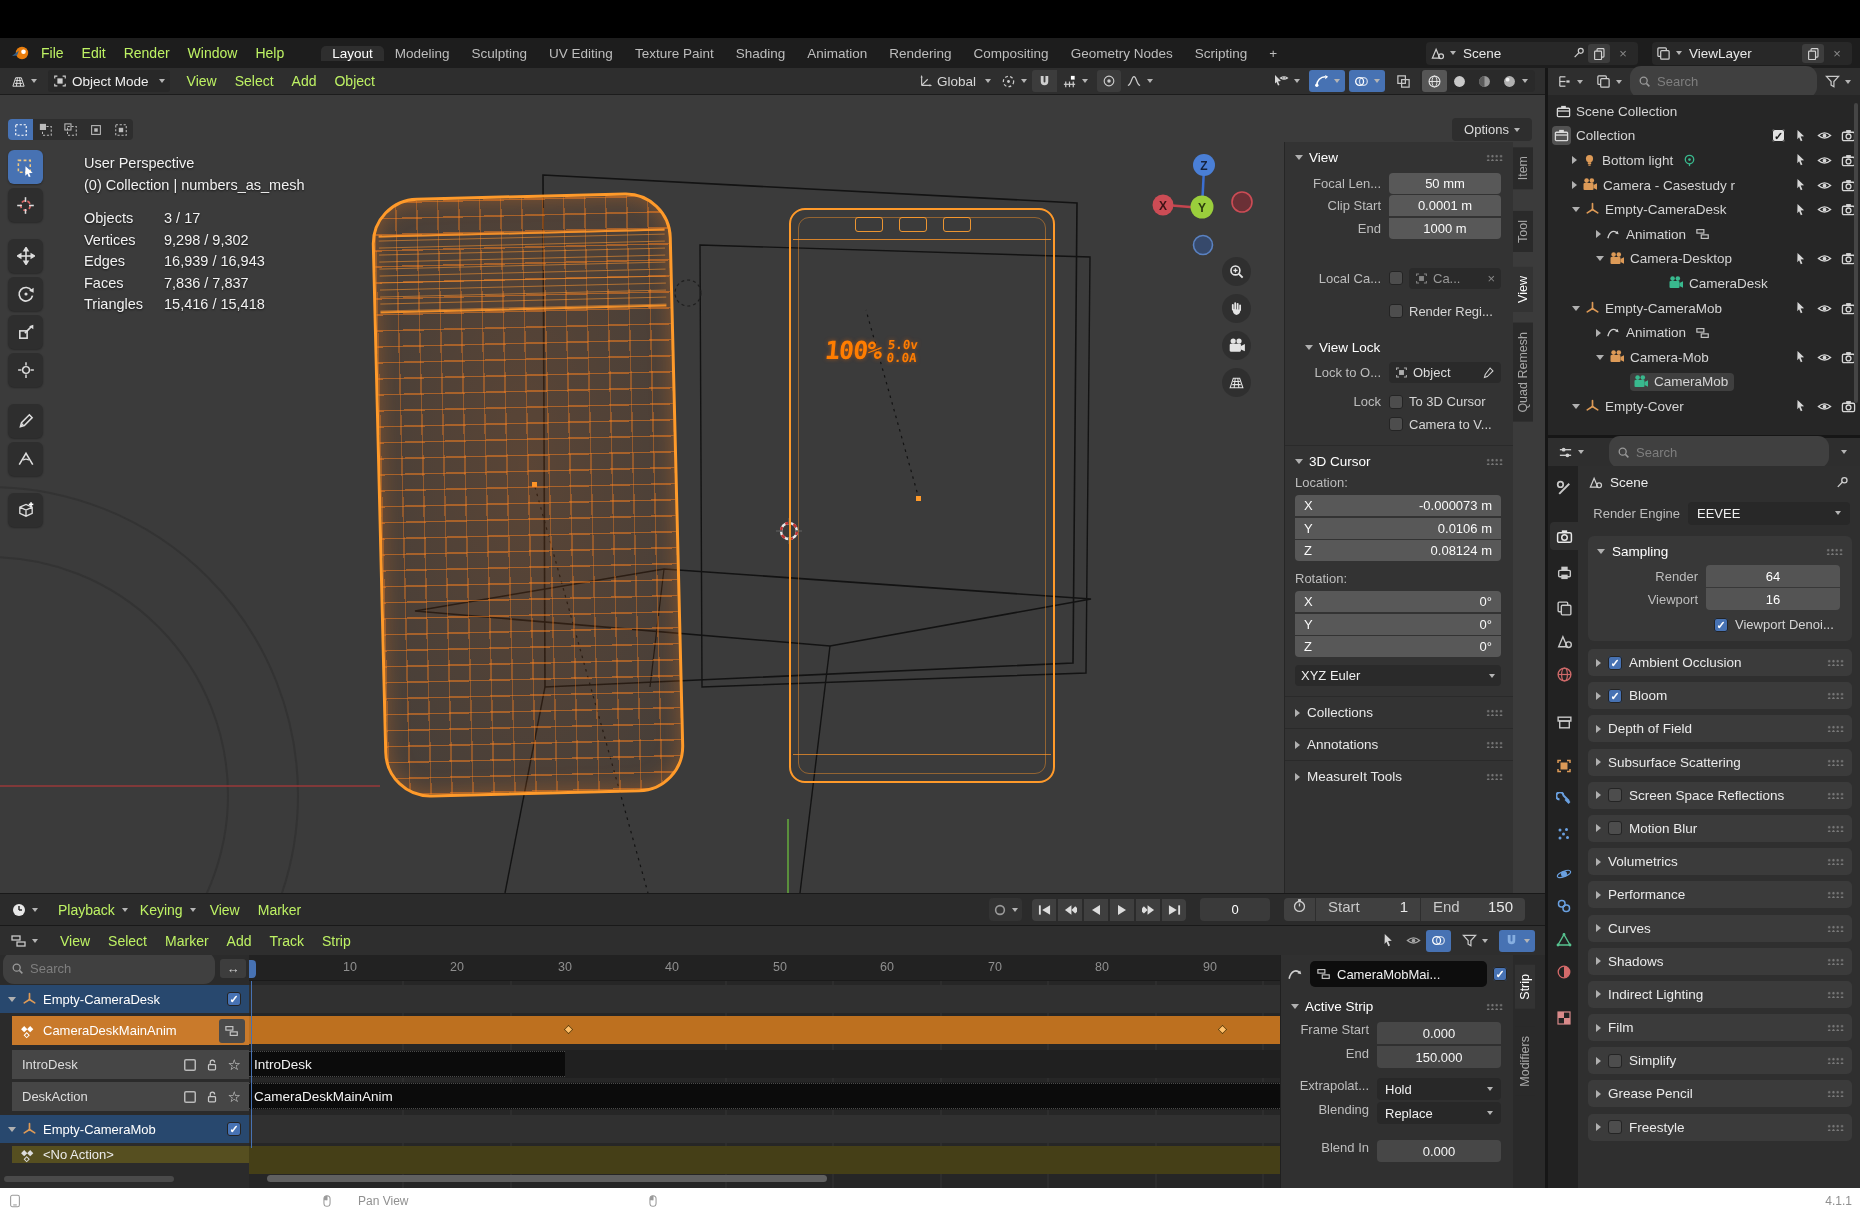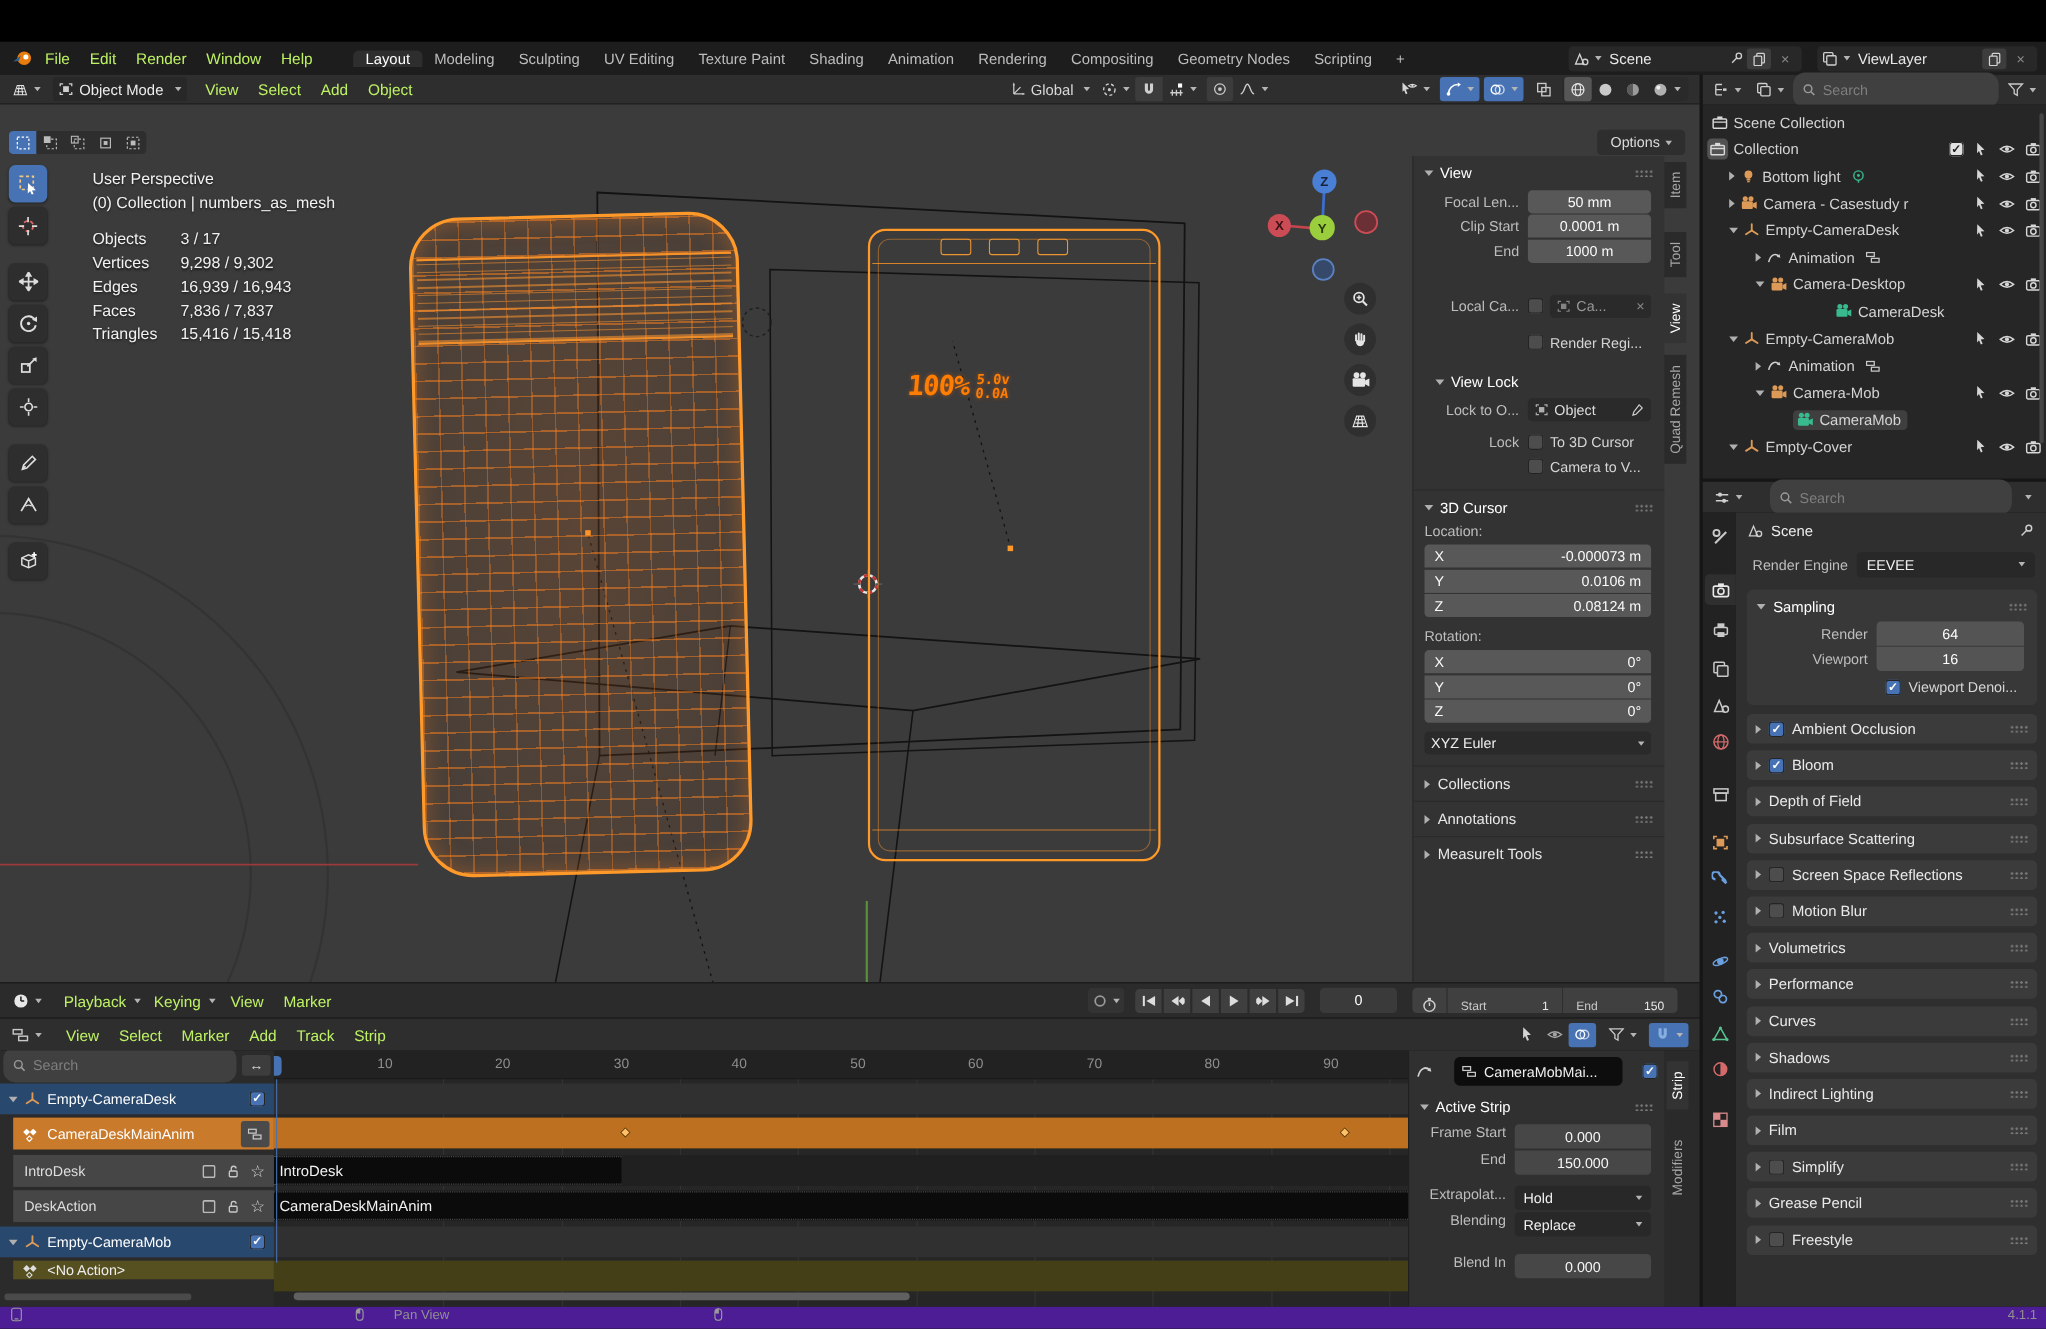--- a/index.html
+++ b/index.html
@@ -70,21 +70,21 @@
   .np-field{flex:1;background:#585858;border-radius:4px;height:21px;display:flex;align-items:center;justify-content:center;color:#fafafa;position:relative}
   .np-field.dark{background:#2a2a2a;color:#999;justify-content:flex-start;padding:0 6px;gap:5px}
   .np-xyz{flex:1;background:#585858;height:21px;display:flex;align-items:center;justify-content:space-between;padding:0 9px;color:#fafafa}
   .np-collapsed{display:flex;align-items:center;gap:7px;padding:8px 10px;border-top:1px solid #2a2a2a;color:#e8e8e8;font-size:13.5px}
   .vtab{position:absolute;writing-mode:vertical-rl;transform:rotate(180deg);font-size:12.5px;color:#a8a8a8;background:#2a2a2a;padding:9px 3px;border-radius:4px 0 0 4px /0 4px 4px 0}
   .vtab.active{background:#333;color:#fff}
   
   #timeline{left:0;top:893px;width:1545px;height:32px;background:#2b2b2b;border-top:1px solid #191919;display:flex;align-items:center}
   .tbtn{width:24px;height:22px;background:#3f3f3f;display:flex;align-items:center;justify-content:center}
   .framefield{width:70px;height:23px;background:#3a3a3a;border-radius:4px;display:flex;align-items:center;justify-content:center;color:#fff;font-size:13px}
-  .sefield{height:23px;background:#404040;display:flex;align-items:flex-end;color:#e8e8e8;font-size:11px}
+  .sefield{height:23px;background:#404040;display:flex;align-items:flex-start;color:#e8e8e8;font-size:15px}
   
   #nla-header{left:0;top:925px;width:1545px;height:30px;background:#2e2e2e;display:flex;align-items:center;border-top:1px solid #191919}
   #nla-body{left:0;top:955px;width:1545px;height:233px;background:#2a2a2a;overflow:hidden}
   #nla-list{position:absolute;left:0;top:0;width:249px;height:100%;background:#2b2b2b}
   #nla-lanes{position:absolute;left:249px;top:0;width:1031px;height:100%;background:#262626;
      background-image:repeating-linear-gradient(90deg, transparent 0 106.5px, #343434 106.5px 107.5px);background-position:47.5px 0}
   #nla-ruler{position:absolute;left:249px;top:0;width:1031px;height:26px;background:#222;border-bottom:1px solid #1a1a1a}
   .rnum{position:absolute;top:5px;width:34px;text-align:center;color:#8f8f8f;font-size:12.5px}
   .trow{position:absolute;left:0;right:0;height:28px;display:flex;align-items:center}
   .lane{position:absolute;left:0;width:1031px;height:28px}
@@ -105,21 +105,21 @@
   .searchpill input::placeholder{color:#7e7e7e}
   
   #props-header{left:1548px;top:438px;width:312px;height:28px;background:#2e2e2e;display:flex;align-items:center;padding:0 5px;gap:4px}
   #props-tabs{left:1548px;top:466px;width:30px;height:722px;background:#222}
   .ptab{position:absolute;left:2px;width:28px;height:28px;display:flex;align-items:center;justify-content:center;border-radius:4px 0 0 4px}
   .ptab.active{background:#2f2f2f}
   #props{left:1578px;top:466px;width:282px;height:722px;background:#2f2f2f;overflow:hidden;font-size:13px}
   .prop-panel{background:#3b3b3b;border-radius:5px;height:27px;margin:0 8px 6.2px 10px;display:flex;align-items:center;padding:0 8px;gap:7px;color:#eaeaea;font-size:13.5px}
   .pfield{background:#545454;height:22px;display:flex;align-items:center;justify-content:center;color:#fff}
   
-  #statusbar{left:0;top:1188px;width:1860px;height:20px;background:#4c1d95;display:flex;align-items:flex-start;color:#909090;font-size:12px;padding:0 8px;gap:24px}
+  #statusbar{left:0;top:1188px;width:1860px;height:20px;background:#ffffff;display:flex;align-items:flex-end;color:#909090;font-size:12px;padding:0 8px;gap:24px}
 </style>
 </head>
 <body>
 
 <svg width="0" height="0" style="position:absolute">
  <defs>
   <symbol id="i-pointer" viewBox="0 0 16 16">
         <polygon points="4,1 11.5,8.2 7.6,8.6 9.6,13.2 7.8,14 5.8,9.4 3.8,11.8" fill="#d6d6d6"></polygon>
       </symbol>
   <symbol id="i-eye" viewBox="0 0 16 16">
@@ -1107,21 +1107,21 @@
           <rect x="2" y="4" width="4.4" height="4.4" fill="#ddd" transform="rotate(45 4.2 6.2)"></rect>
           <rect x="8" y="4" width="4.4" height="4.4" fill="#ddd" transform="rotate(45 10.2 6.2)"></rect>
           <rect x="5" y="10.5" width="3.4" height="3.4" fill="none" stroke="#ddd" transform="rotate(45 6.7 12.2)"></rect>
         </svg>
       <span style="margin-left:7px;color:#ececec">&lt;No Action&gt;</span>
     </div>
     <div style="position:absolute;left:4px;bottom:6px;width:170px;height:6px;background:#4a4a4a;border-radius:3px"></div>
   </div>
 
   <div id="nla-sidebar">
-    <div class="row" style="height:38px;padding:0 6px;gap:18px">
+    <div class="row" style="height:38px;padding:0 6px;gap:6px">
       <svg class="i" width="17" height="17">
           <use href="#i-anim"></use>
         </svg>
       <div class="row grow" style="background:#0d0d0d;border-radius:5px;height:26px;padding:0 7px;gap:6px">
         <svg class="i" width="14" height="14">
             <use href="#i-nla"></use>
           </svg>
         <span style="color:#f0f0f0">CameraMobMai...</span>
       </div>
       <span class="cb on"></span>

